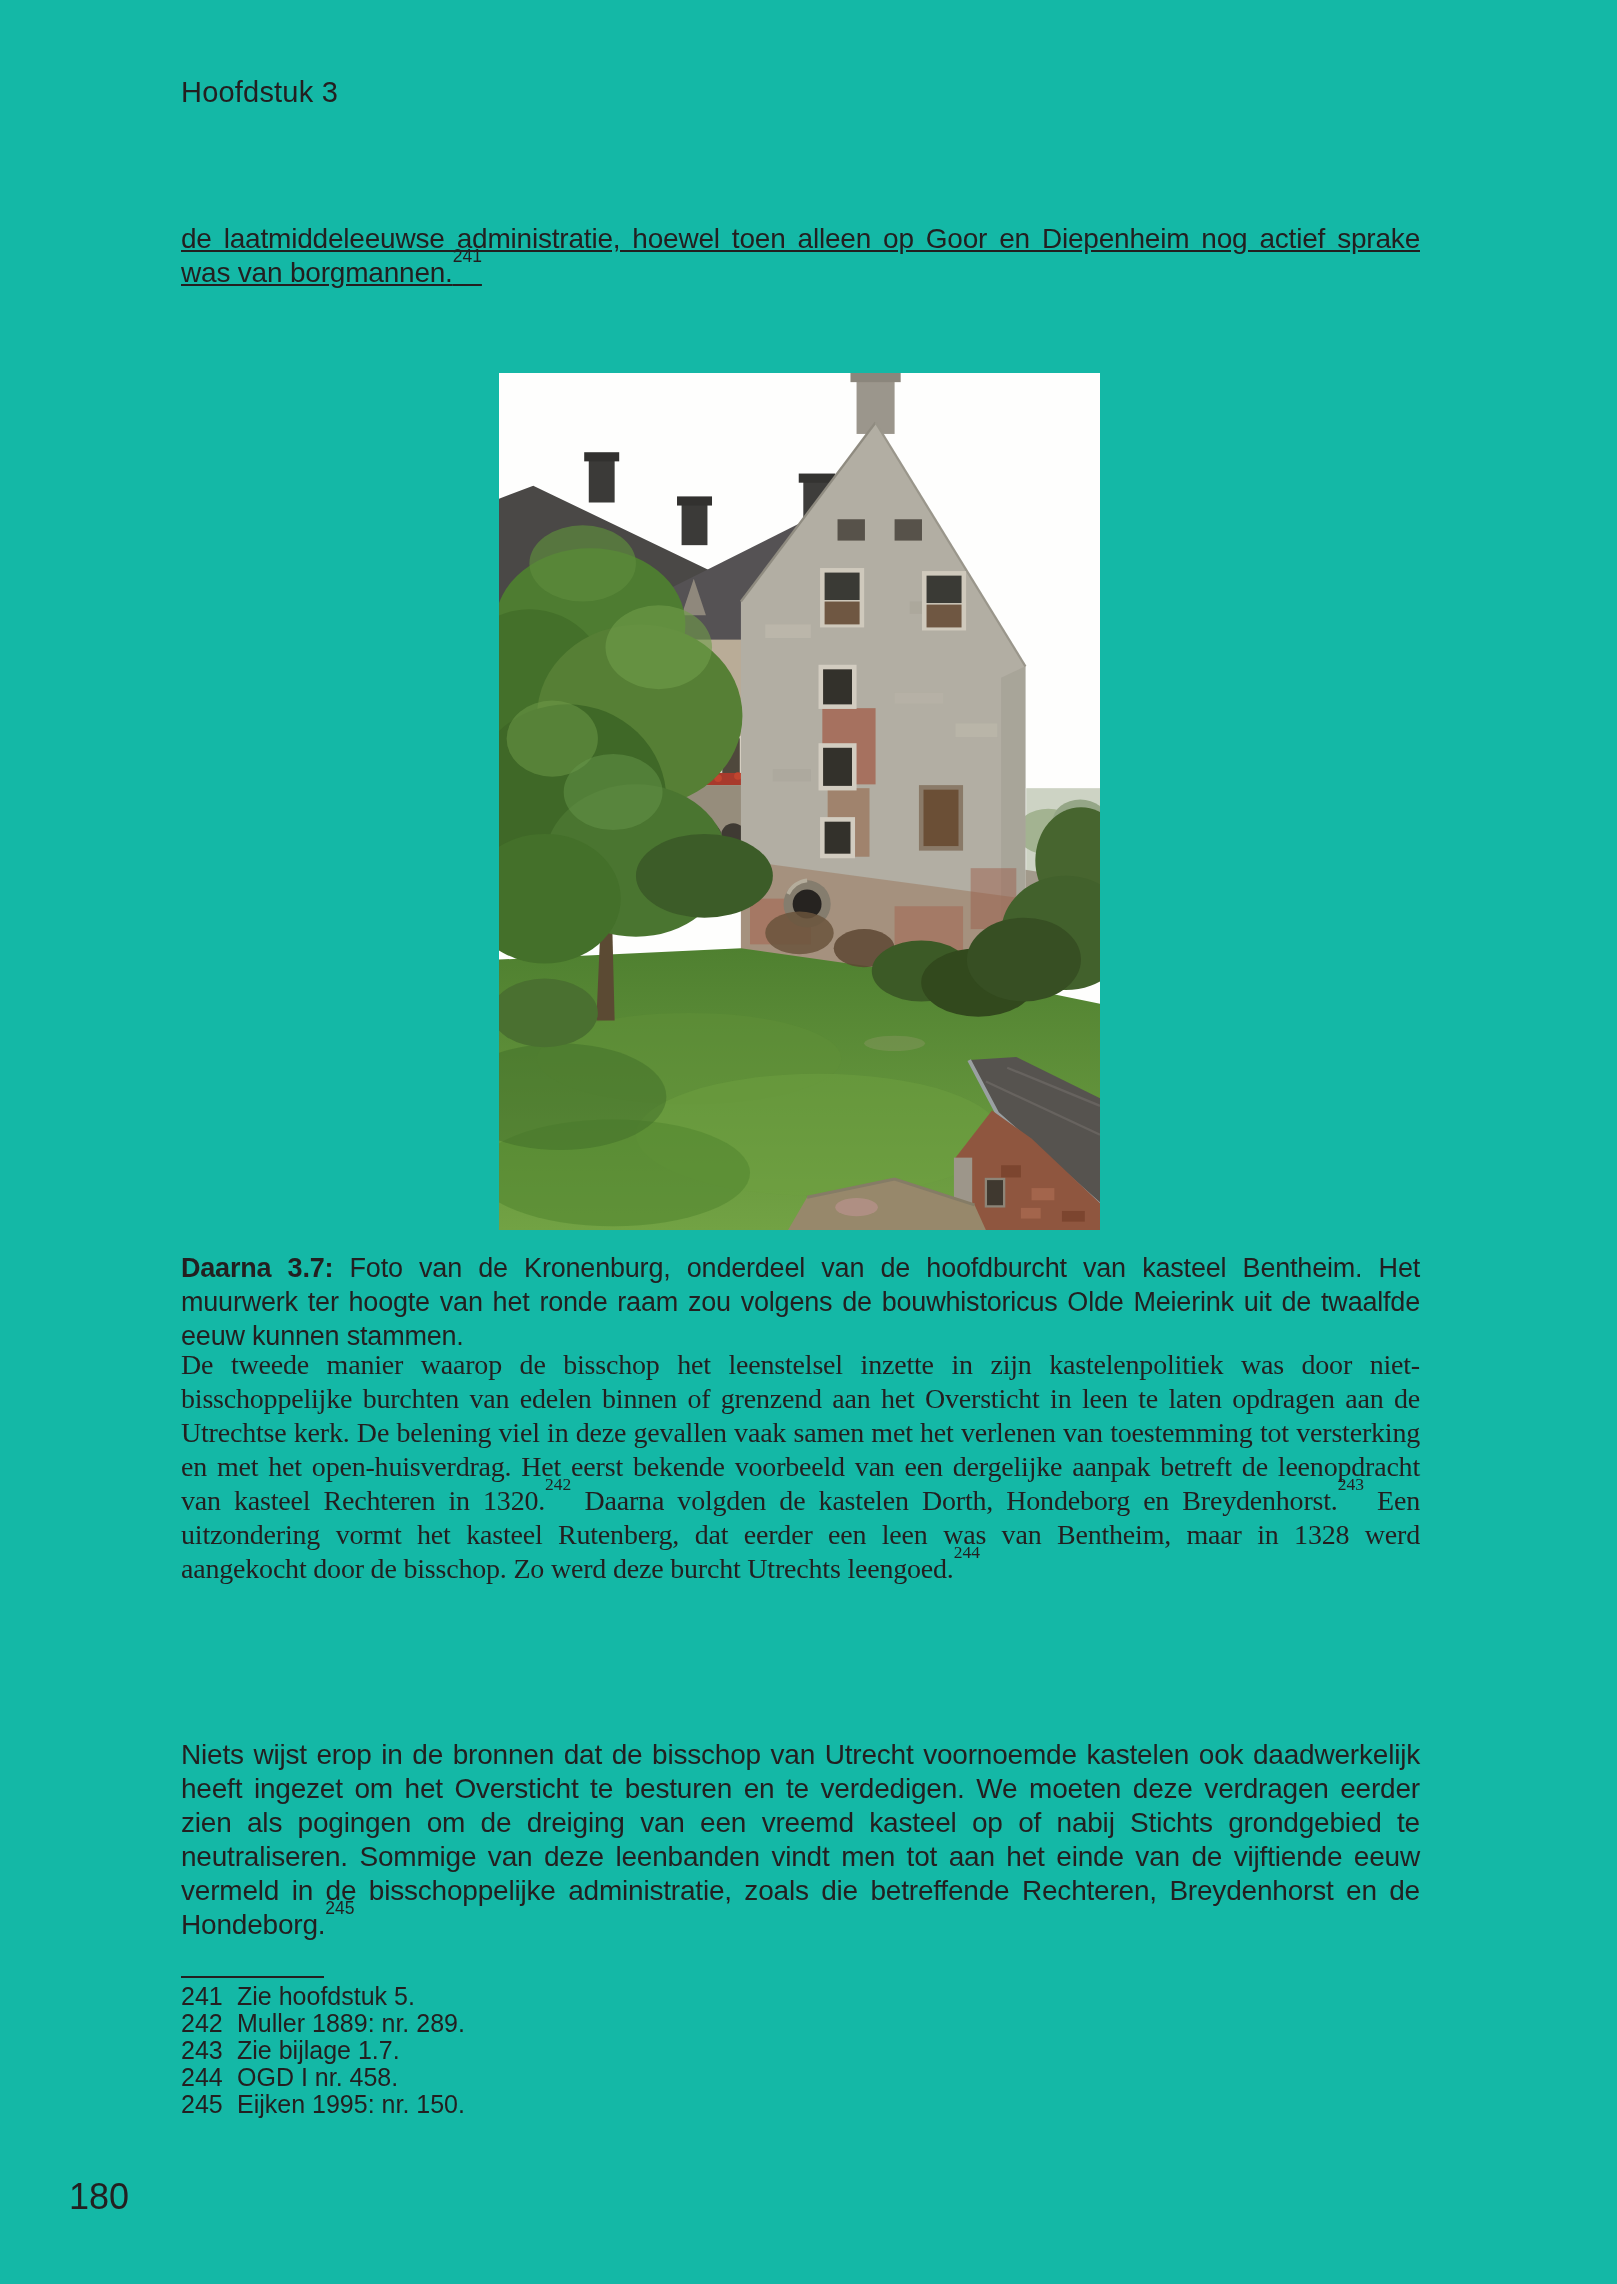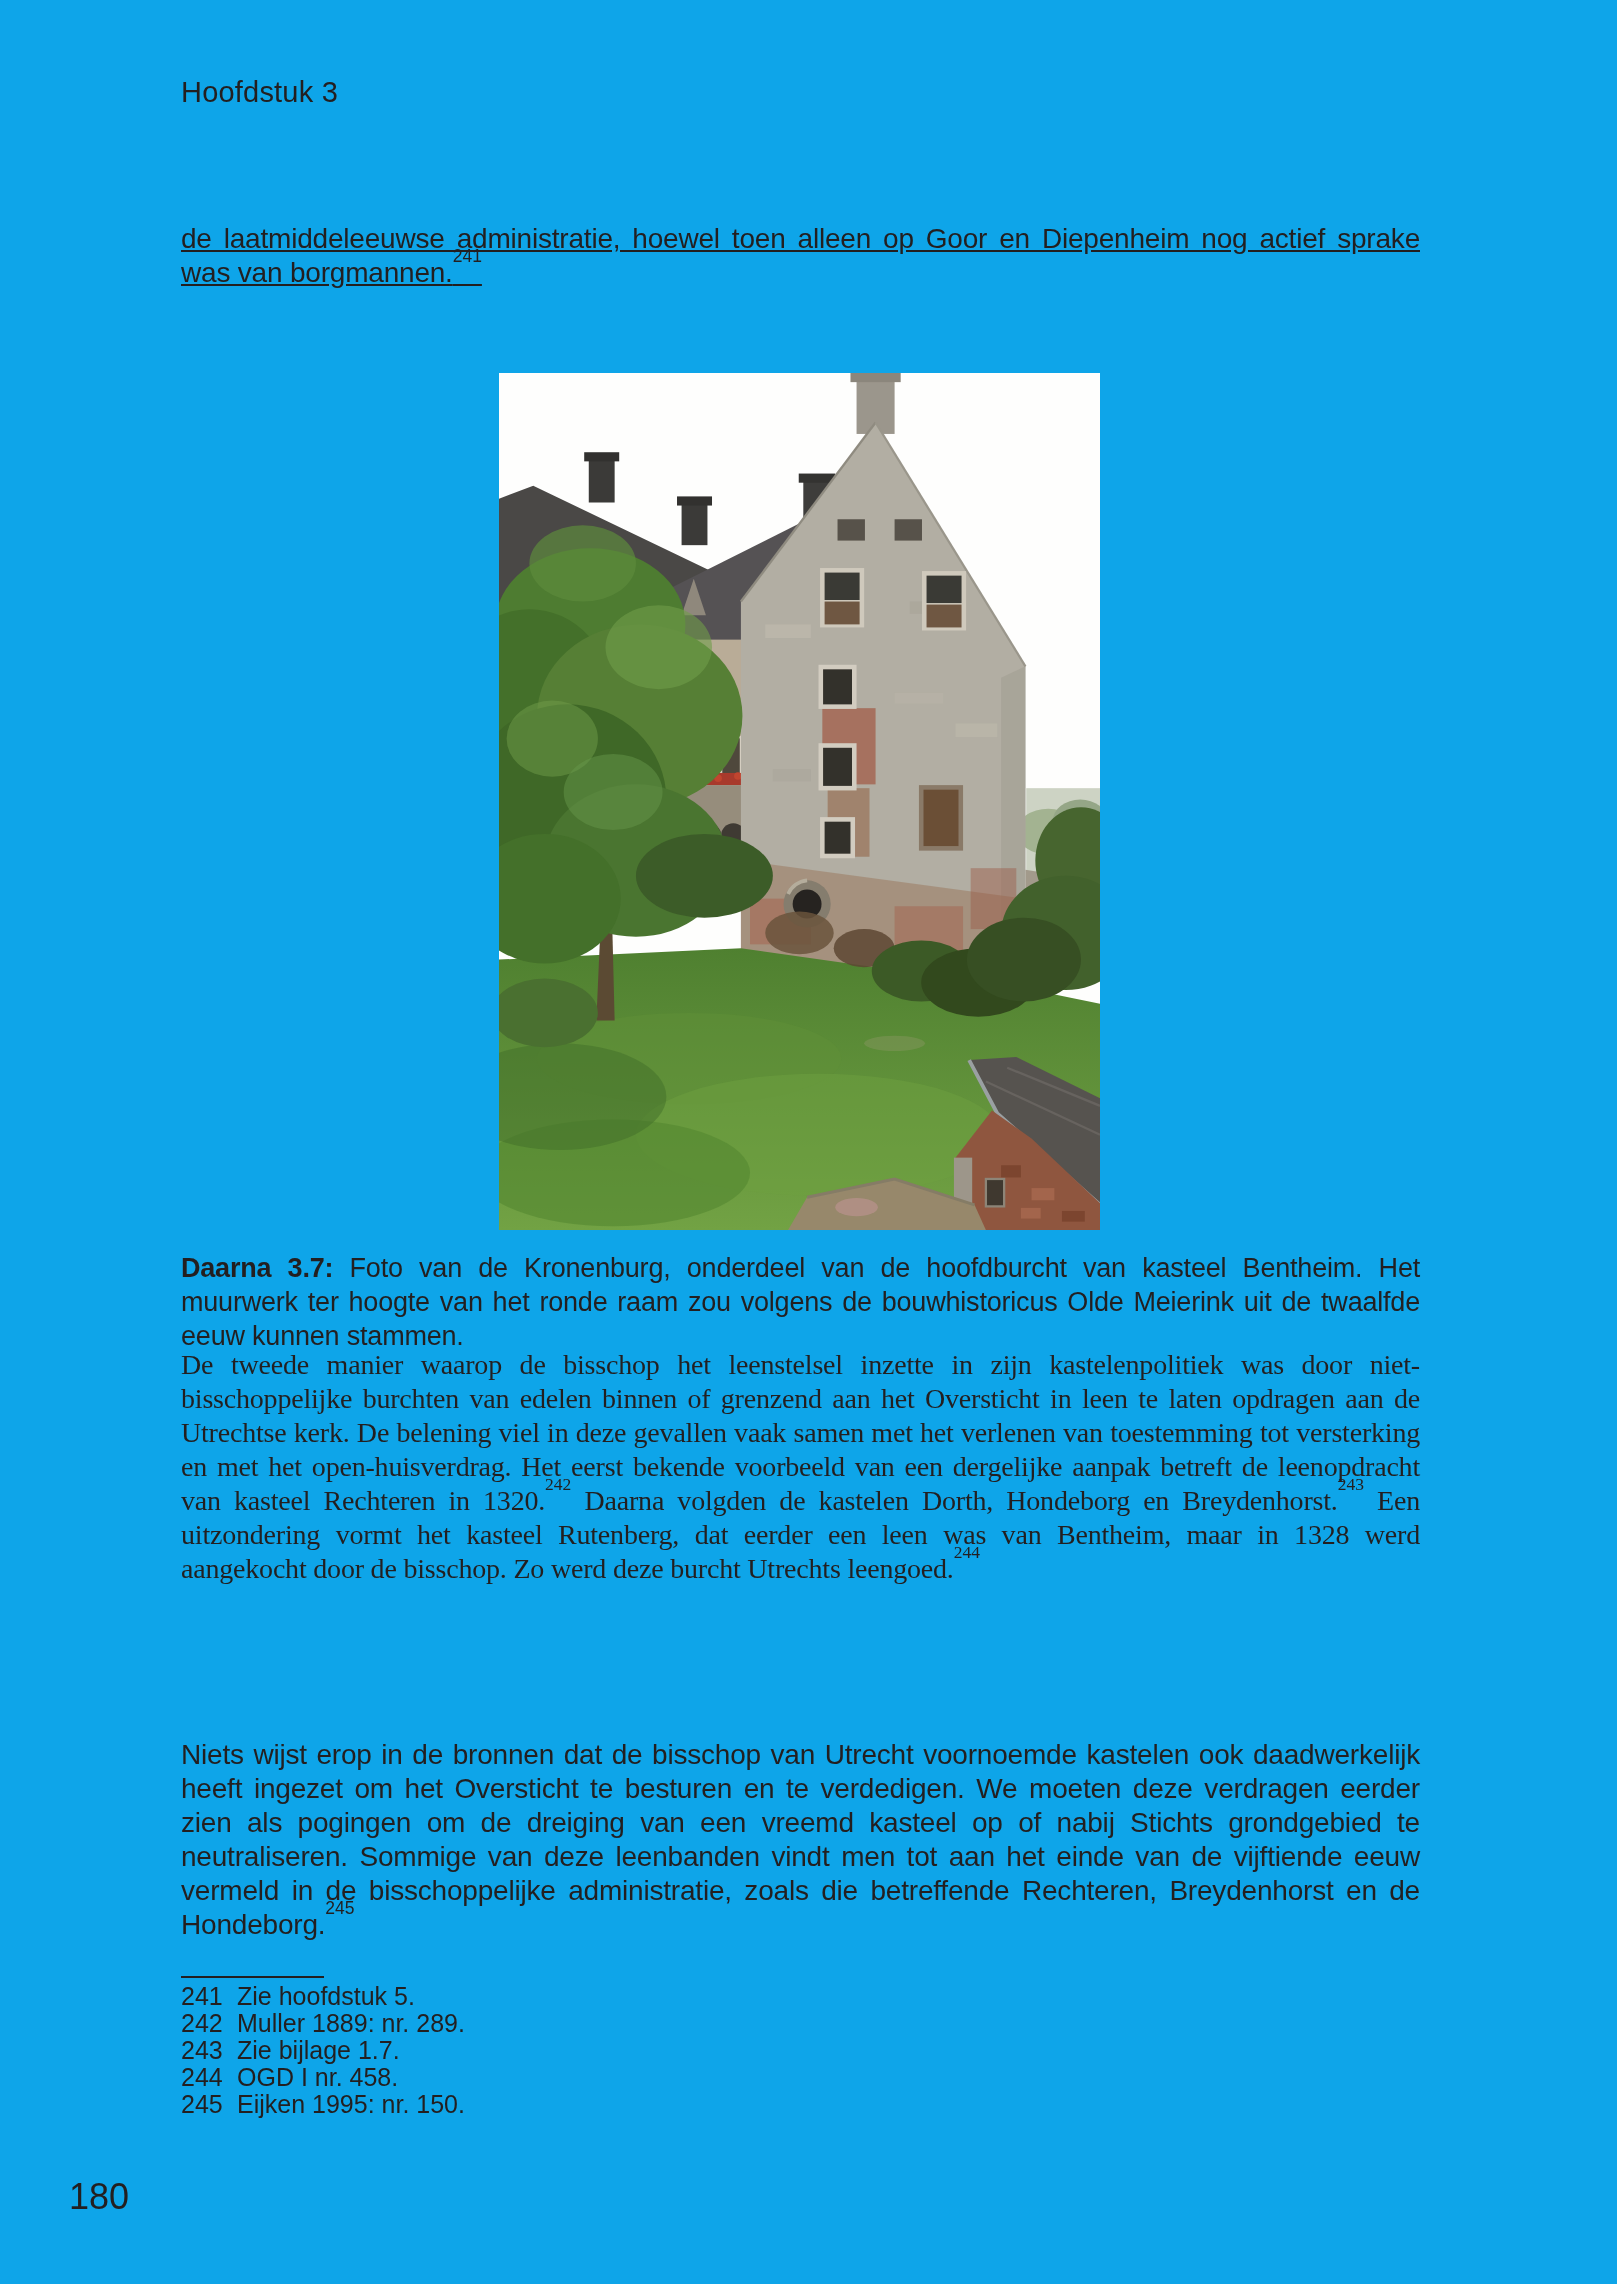--- a/index.html
+++ b/index.html
@@ -1,17 +1,17 @@
 <!DOCTYPE html>
 <html style="font-size:12px"><head>
 <meta charset="utf-8">
 <style>
   html,body{margin:0;padding:0;background:#ffffff;}
   .page{
-    position:relative;width:1618px;height:2284px;background:#0ea5e9;
+    position:relative;width:1618px;height:2284px;background:#14b8a6;
     font-family:"Liberation Sans",sans-serif;color:#231f20;overflow:hidden;
   }
   .chapter{position:absolute;left:181px;top:76px;font-size:29px;letter-spacing:0.2px;}
   .para{
     position:absolute;left:181px;width:1239px;
     font-size:28px;line-height:34px;letter-spacing:-0.2px;
     text-align:justify;text-justify:inter-word;
   }
   #p1{top:194px;text-decoration:underline;}
   #p2{top:1320px;font-family:Liberation Serif, serif;}

